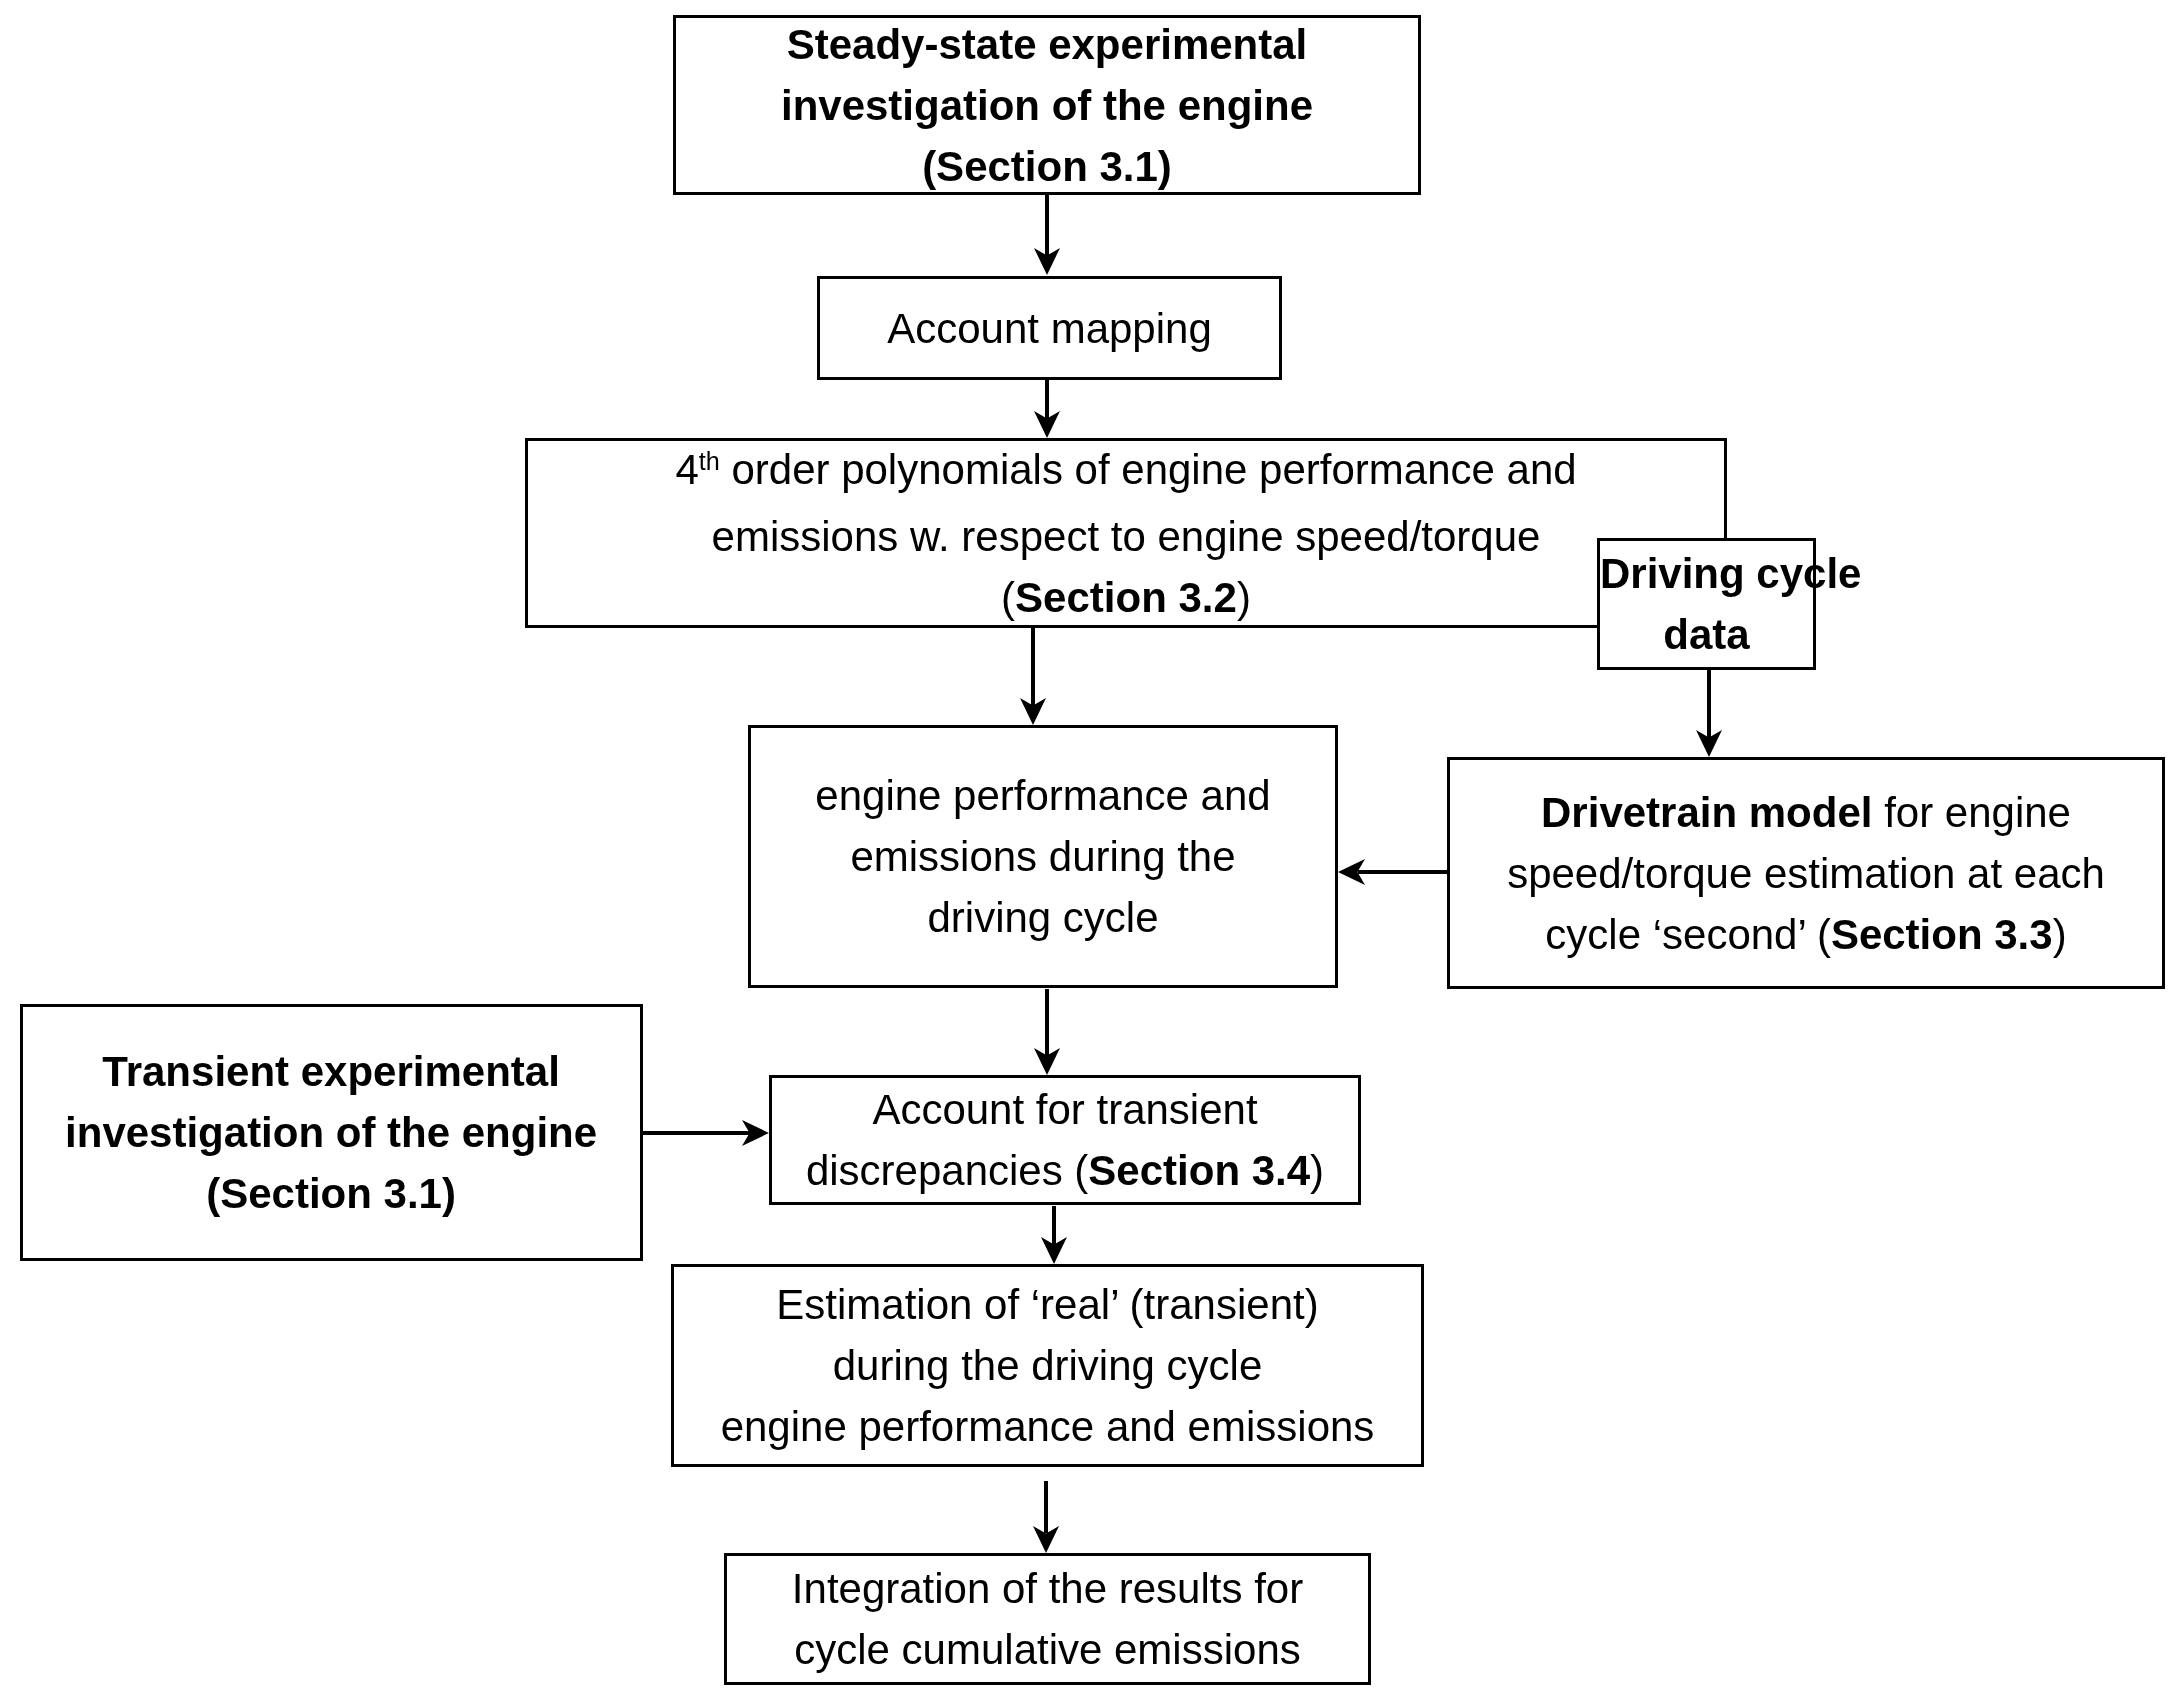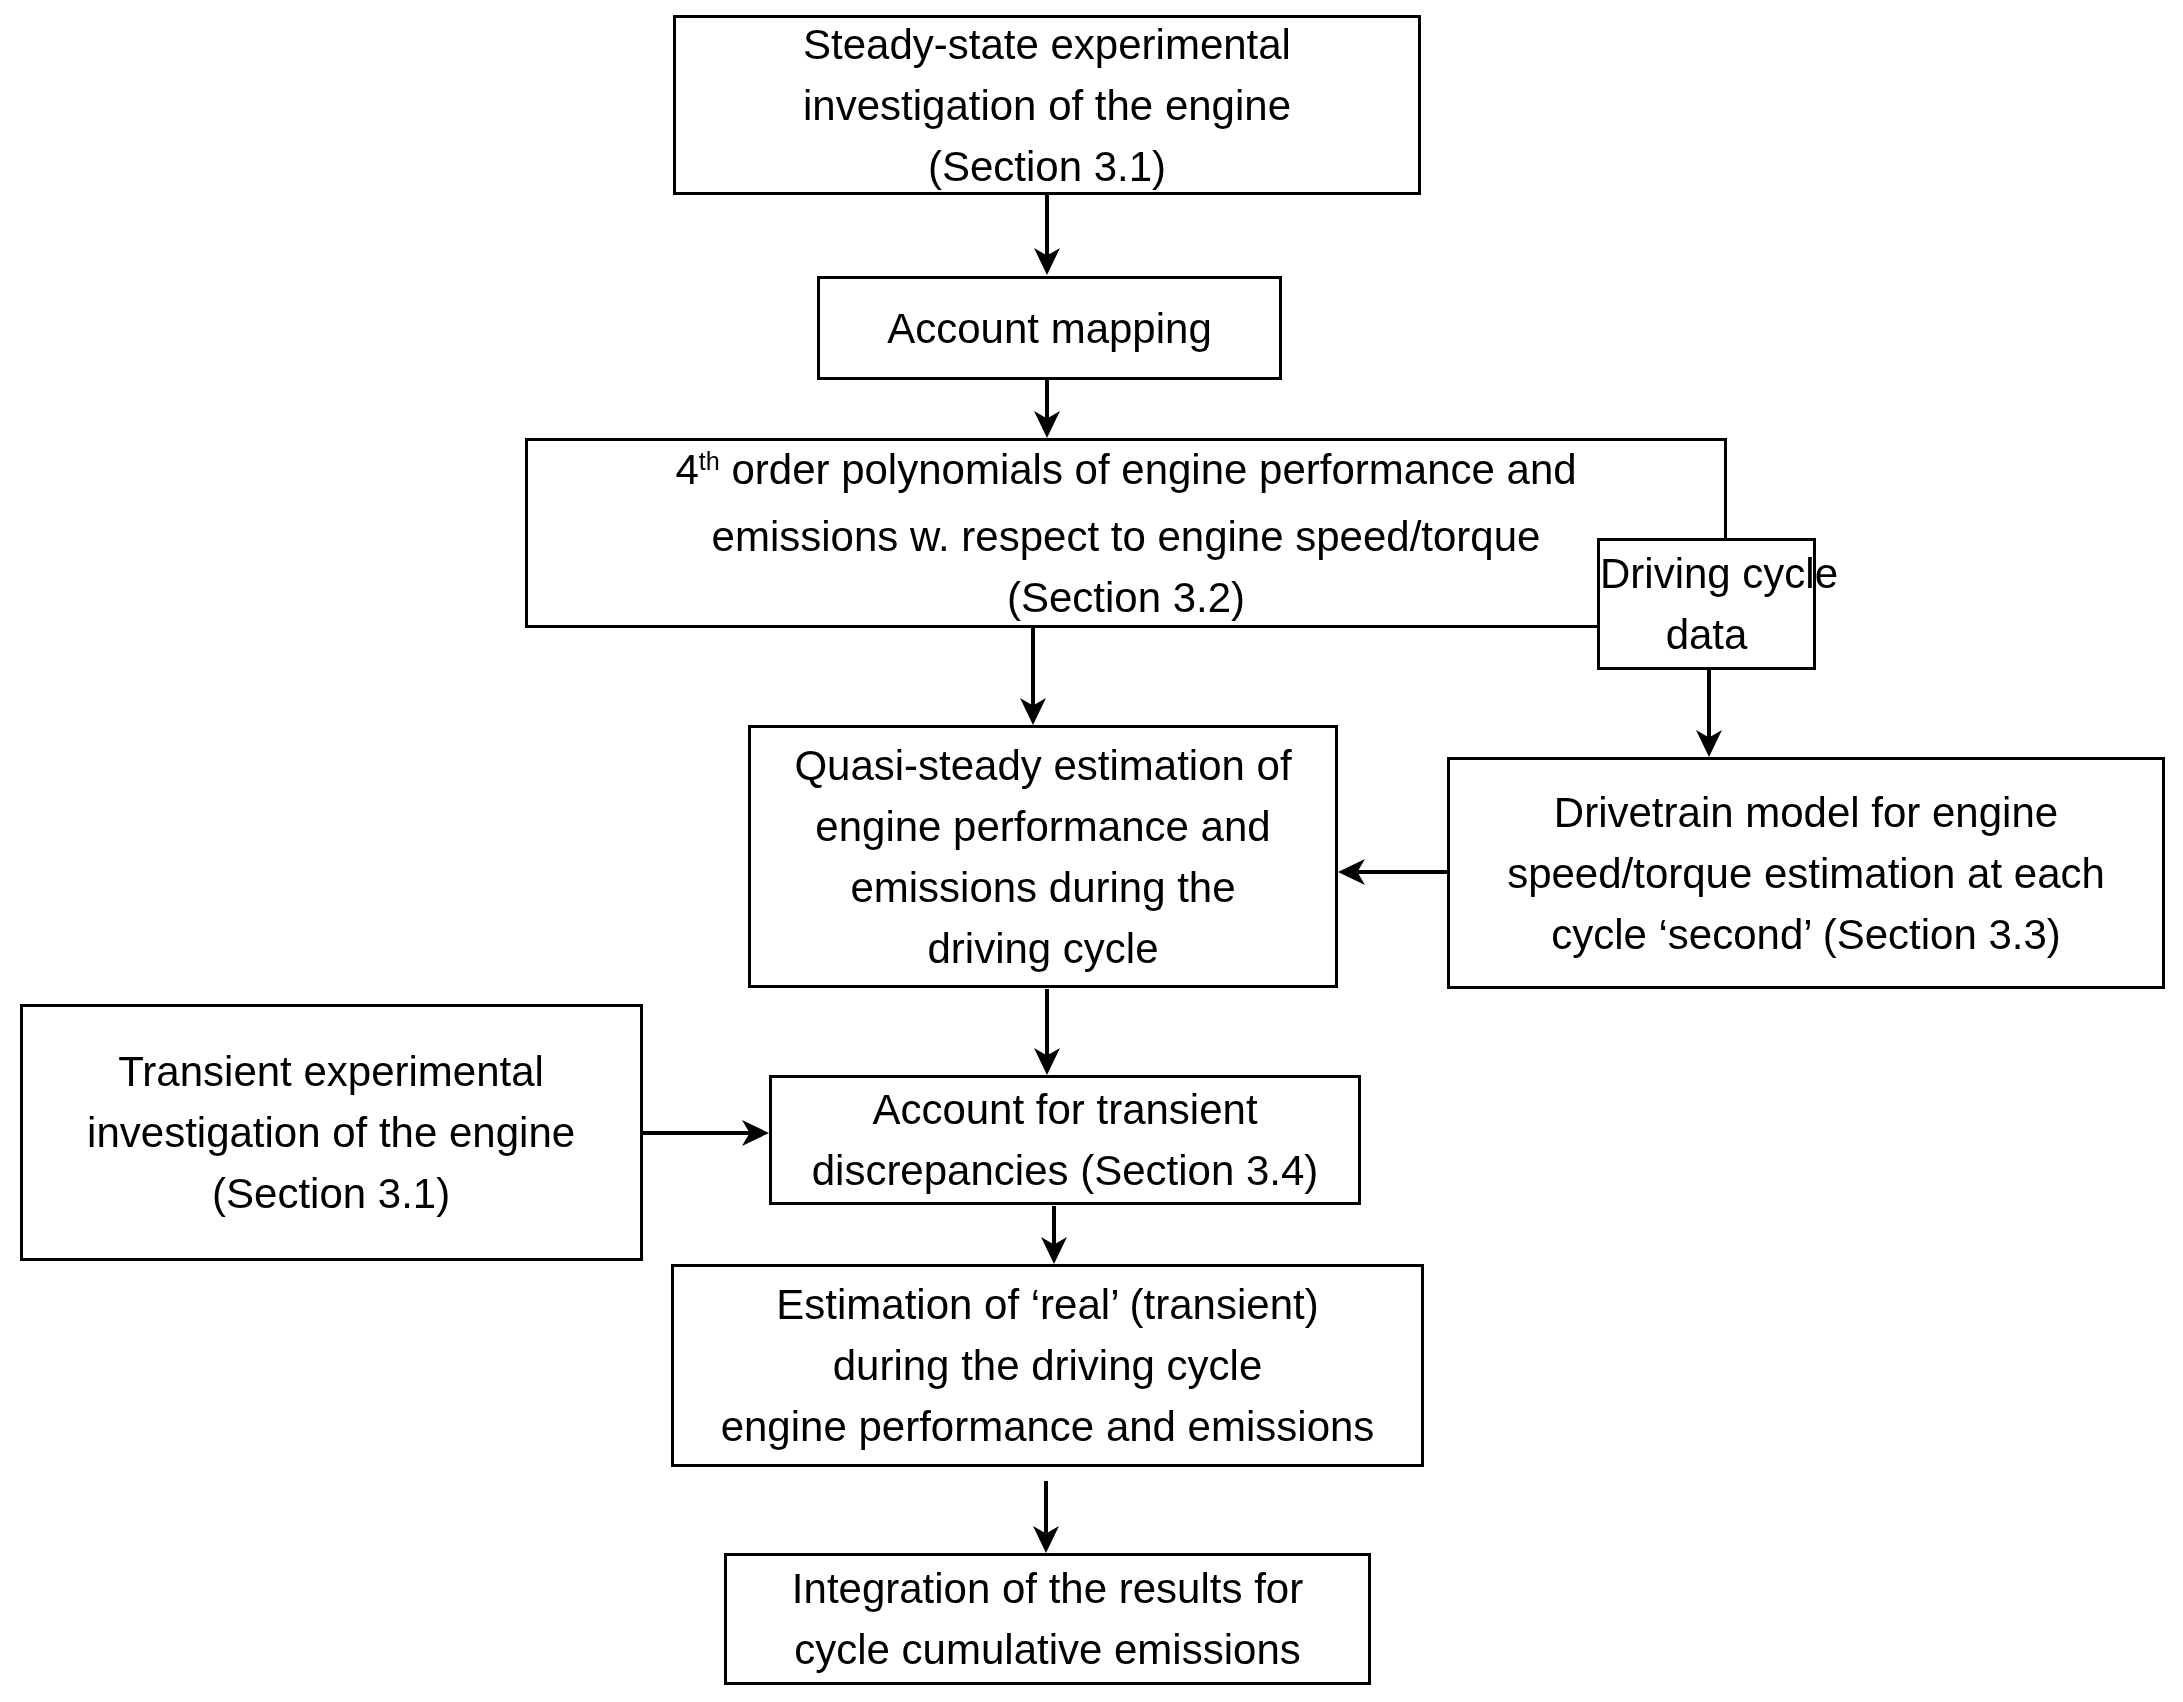--- a/index.html
+++ b/index.html
@@ -9,21 +9,21 @@
     font-family:"Liberation Sans",sans-serif;
   }
   .node{
     position:absolute;box-sizing:border-box;
     border:3.9px solid var(--fg,#000000);background:var(--bg,#ffffff);
     display:flex;flex-direction:column;justify-content:center;
     text-align:center;font-size:42px;line-height:61px;
   }
   .node .line{white-space:nowrap}
   .node.bold{font-weight:bold}
-  .seg-b{font-weight:normal}
+  .seg-b{font-weight:bold}
   .sup{font-size:0.6em;position:relative;top:-0.55em}
   .vline{position:absolute;width:3.9px;background:var(--fg,#000000)}
   .hline{position:absolute;height:3.9px;background:var(--fg,#000000)}
   .head-down{
     position:absolute;width:26px;height:27px;background:var(--fg,#000000);
     clip-path:polygon(0% 0%, 50% 28%, 100% 0%, 50% 100%);
   }
   .head-left{
     position:absolute;width:27px;height:26px;background:var(--fg,#000000);
     clip-path:polygon(100% 0%, 72% 50%, 100% 100%, 0% 50%);
@@ -51,21 +51,20 @@
     <div class="line"><span>emissions w. respect to engine speed/torque</span></div>
     <div class="line"><span>(</span><span class="seg-b">Section 3.2</span><span>)</span></div>
   </div>
 
 <div class="node bold" style="left:1597px;top:538px;width:219px;height:132px">
     <div class="line"><span class="seg-b">Driving cycle</span></div>
     <div class="line"><span class="seg-b">data</span></div>
   </div>
 
 <div class="node" style="left:748px;top:725px;width:590px;height:263px">
-    <div class="line"><span>Quasi-steady estimation of</span></div>
     <div class="line"><span>engine performance and</span></div>
     <div class="line"><span>emissions during the</span></div>
     <div class="line"><span>driving cycle</span></div>
   </div>
 
 <div class="node" style="left:1447px;top:757px;width:718px;height:232px">
     <div class="line"><span class="seg-b">Drivetrain model</span><span> for engine</span></div>
     <div class="line"><span>speed/torque estimation at each</span></div>
     <div class="line"><span>cycle ‘second’ (</span><span class="seg-b">Section 3.3</span><span>)</span></div>
   </div>

